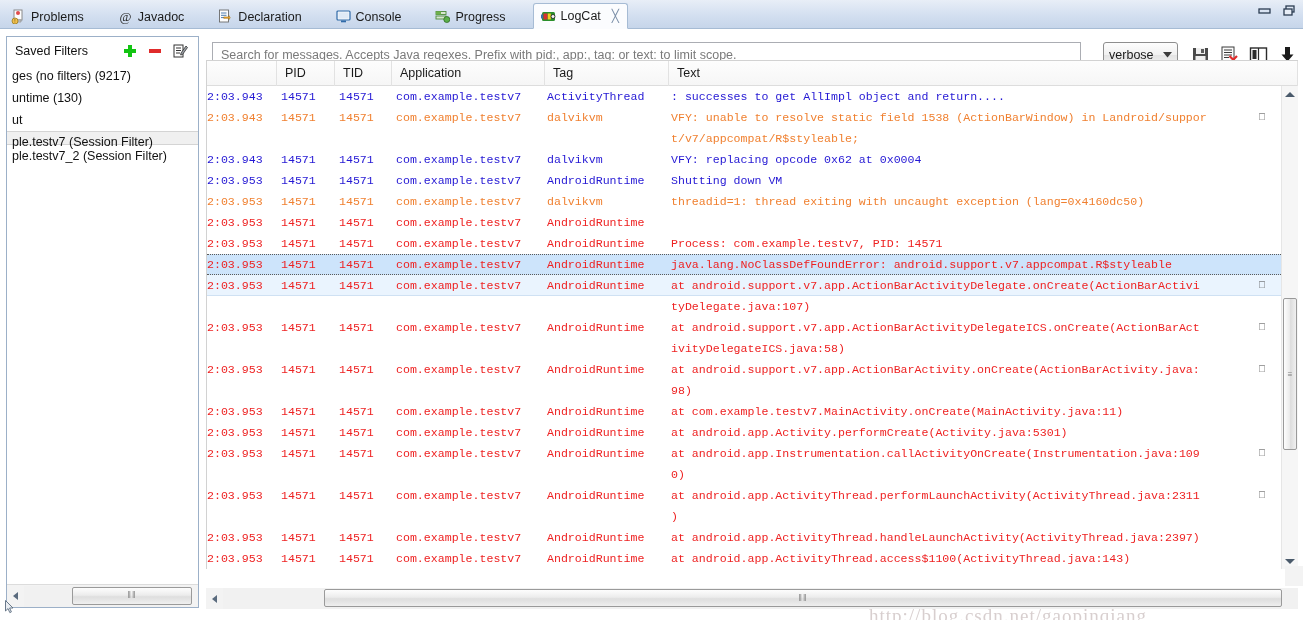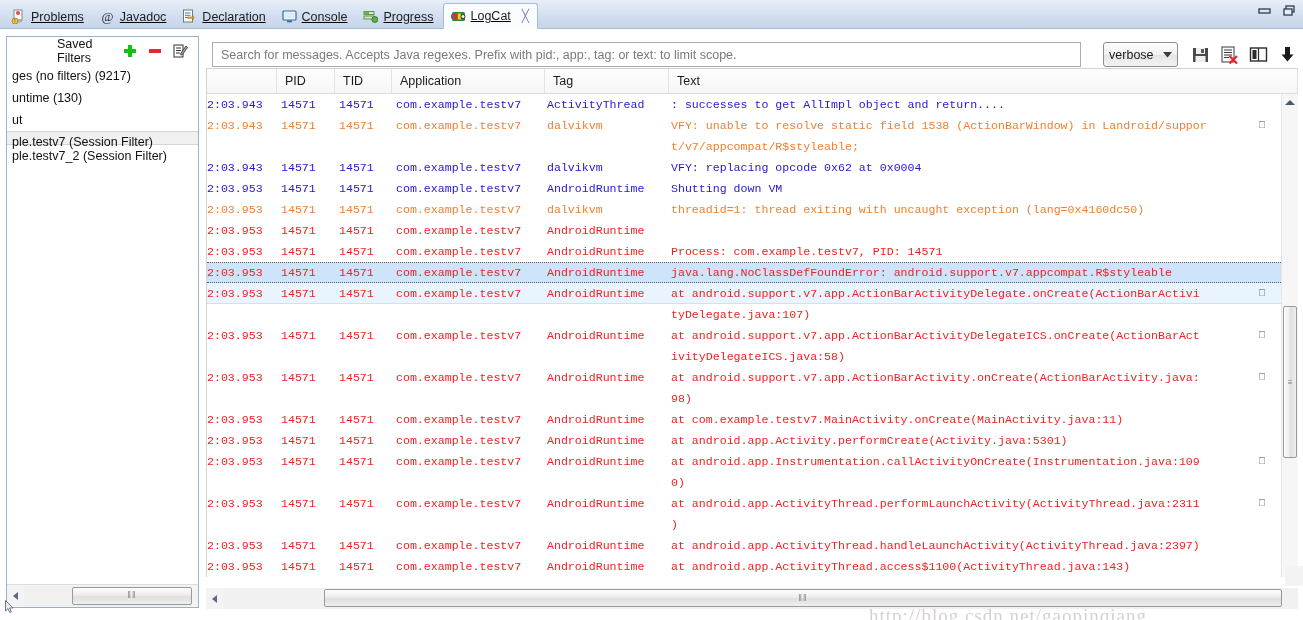--- a/index.html
+++ b/index.html
@@ -47,21 +47,21 @@
 
   
   .leftpanel {
     position:absolute; left:6px; top:36px; width:193px; height:572px;
     background:#fff; border:1px solid #9cb0c8;
   }
   .lp-header {
     height:28px; display:flex; align-items:center; padding:0 6px 0 8px;
     font-size:12.5px; color:#111;
   }
-  .lp-title { flex:1 1 auto;margin-left:42px; }
+  .lp-title { flex:1 1 auto; }
   .lp-tools { display:flex; align-items:center; gap:9px; padding-right:4px;}
   .lp-icon { width:16px; height:16px; display:block; position:relative; }
 
   .lp-list { position:absolute; left:0; top:28px; right:0; bottom:24px; overflow:hidden; }
   .lp-item {
     height:22px; line-height:22px; padding-left:5px;
     font-size:12.5px; color:#111; white-space:nowrap;
   }
   .lp-item.selected {
     background:#f0f0f0;
@@ -108,21 +108,21 @@
     background: linear-gradient(to bottom,#fdfdfd 0%, #f1f1f1 50%, #e3e3e3 51%, #f4f4f4 100%);
     display:flex; align-items:center; padding:0 5px;
     font-size:12.5px; color:#1a1a1a;
   }
   .levelsel .lv { flex:1 1 auto; }
   .tbicons { display:flex; align-items:center; gap:10px; margin-left:13px; }
   .tbicon { width:19px; height:19px; position:relative; display:block; }
 
   
   .tablewrap {
-    position:absolute; left:206px; top:68px; width:1092px; height:509px;
+    position:absolute; left:206px; top:60px; width:1092px; height:509px;
     background:#fff; border-top:1px solid #d2d2d2; border-left:1px solid #d2d2d2;
   }
   .thead {
     height:25px; display:flex; align-items:center;
     background: linear-gradient(to bottom,#fdfdfd 0%, #f6f6f6 100%);
     border-bottom:1px solid #ddd;
     position:relative;
   }
   .th {
     height:25px; line-height:25px; font-size:12.5px; color:#1a1a1a;
@@ -172,21 +172,21 @@
   .corner-box { position:absolute; right:0; top:566px; width:18px; height:20px; background:#f3f3f3;}
   .cursor-arrow { position:absolute; left:5px; top:600px; width:10px; height:14px; }
 </style>
 </head>
 <body>
 
 <div id="app">
 
   <div class="tabbar">
     <div style="width:4px"></div>
-    <div id="tabs-host" style="display:flex;align-items:flex-end;gap:0;height:29px;text-decoration:underline;">
+    <div id="tabs-host" style="display:flex;align-items:flex-end;gap:18px;height:29px;">
         <div class="tab">
           <span class="ticon"><svg width="15" height="15" viewBox="0 0 15 15">
               <rect x="3" y="1" width="8" height="10" fill="#fdfdfd" stroke="#8a8a8a" stroke-width="1"></rect>
               <circle cx="7" cy="4" r="2" fill="#e04b4b"></circle>
               <path d="M4 11 L10 11 L10 13 L4 13 Z" fill="#cfcfcf" stroke="#8a8a8a" stroke-width="0.7"></path>
               <circle cx="4" cy="12" r="3" fill="#f2c14e" stroke="#9a7b1e" stroke-width="0.8"></circle>
               <text x="4" y="14.2" font-size="5" text-anchor="middle" fill="#4a3a06" font-family="Liberation Sans">!</text>
             </svg></span>
           <span>Problems</span>
         </div>

